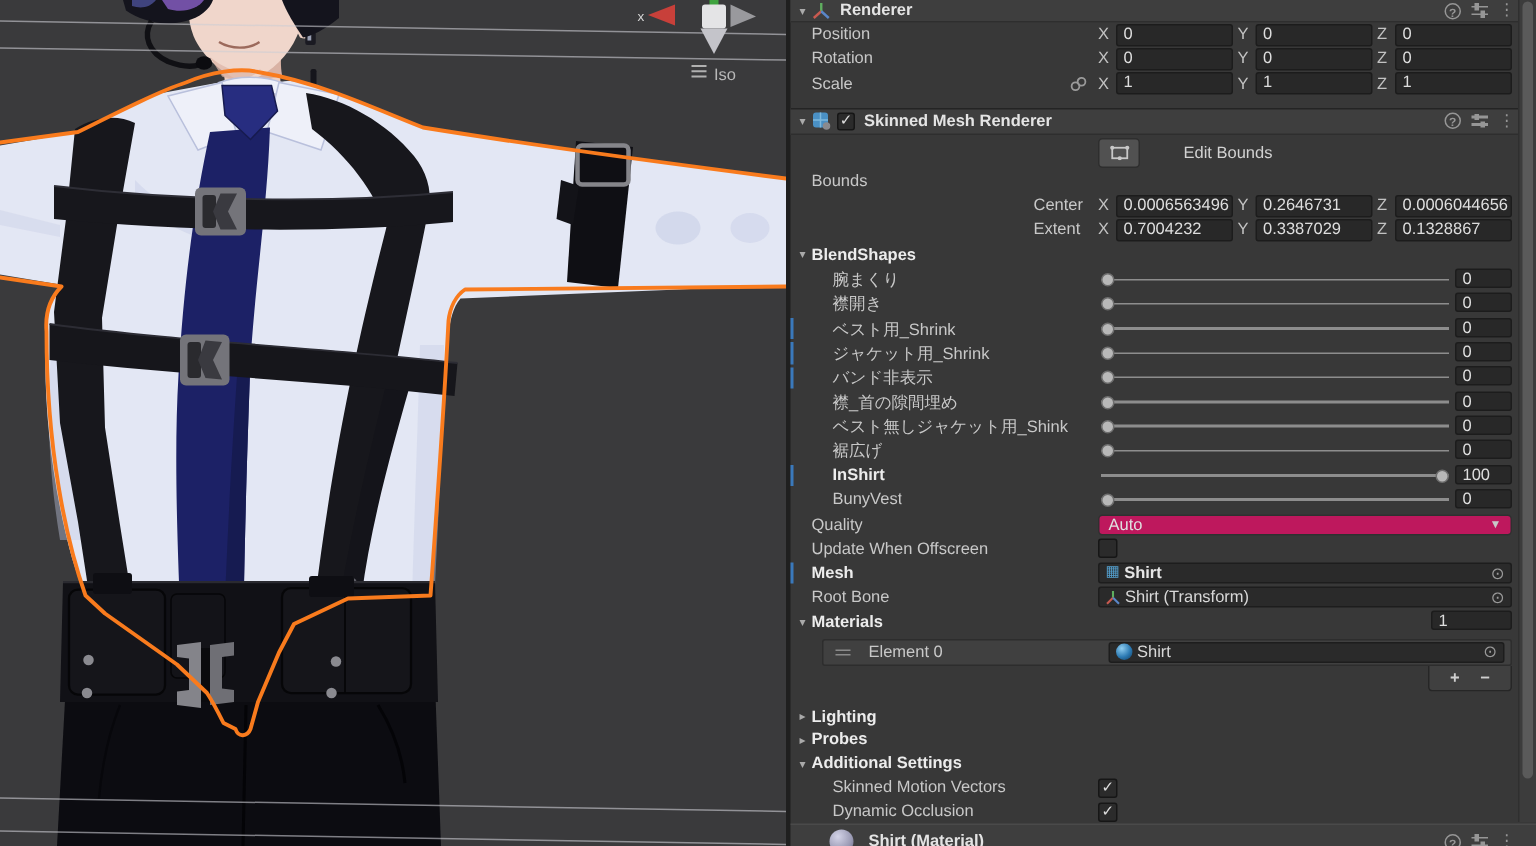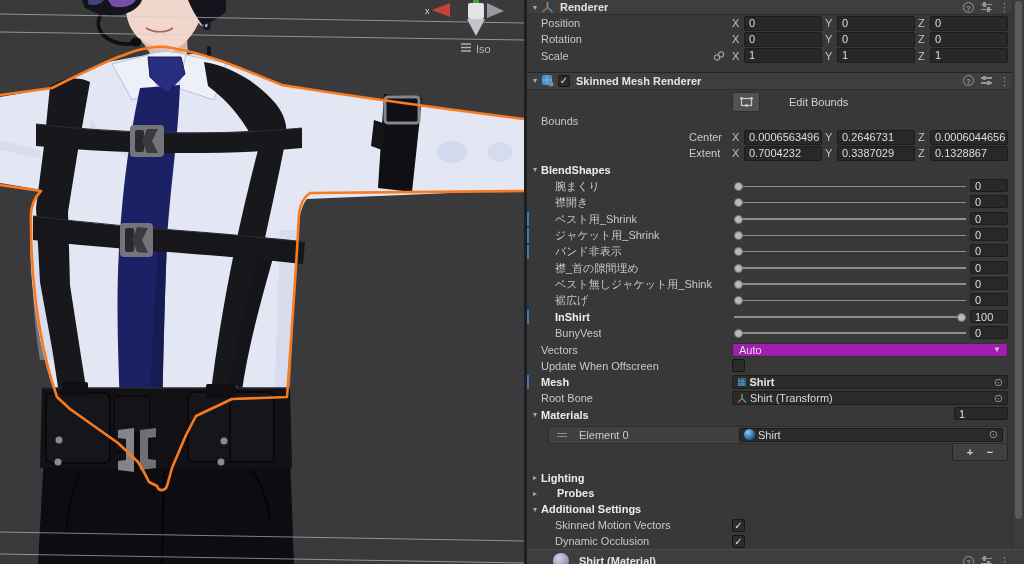--- a/index.html
+++ b/index.html
@@ -38,21 +38,21 @@
   .linkicon{position:absolute;left:186px;top:2px;color:#9a9a9a;}
   .slider-area{position:absolute;left:207px;right:58px;top:0;bottom:0;}
   .track{position:absolute;left:0;right:0;top:50%;height:1.5px;background:#8d8d8d;margin-top:-1px;}
   .knob{position:absolute;top:50%;margin-top:-4.5px;width:9px;height:9px;border-radius:50%;
         background:#b8b8b8;border:1px solid #6e6e6e;box-sizing:border-box;
         left:calc((100% - 9px) * var(--val,0) / 100);}
   .val{position:absolute;right:16px;width:38px;height:13px;top:50%;margin-top:-7.5px;
        background:#282828;border:1px solid #1c1c1c;border-radius:2px;color:#dedede;
        padding:0 4px;line-height:13px;box-sizing:border-box;}
   .wide{position:absolute;left:205px;right:16px;top:50%;margin-top:-7px;height:14px;}
-  .drop{background:#a21caf;border:1px solid #303030;border-radius:3px;height:100%;display:flex;
+  .drop{background:#be185d;border:1px solid #303030;border-radius:3px;height:100%;display:flex;
         align-items:center;color:#e0e0e0;padding:0 6px;box-sizing:border-box;}
   .drop .arr{margin-left:auto;color:#c8c8c8;font-size:8px;}
   .obj{background:#2a2a2a;border:1px solid #1d1d1d;border-radius:2px;height:100%;display:flex;
        align-items:center;color:#d8d8d8;padding:0 4px;box-sizing:border-box;gap:3px;}
   .obj .picker{margin-left:auto;color:#9a9a9a;font-size:11px;}
   .obj .oname{font-weight:bold;color:#e6e6e6;}
   .meshglyph{color:#54a0cf;font-size:10px;line-height:10px;}
   .cb{width:13px;height:13px;background:#2b2b2b;border:1px solid #161616;border-radius:2px;
       box-sizing:border-box;position:absolute;left:205px;top:50%;margin-top:-6.5px;
       color:transparent;text-align:center;line-height:11px;font-size:10px;}
@@ -433,21 +433,21 @@
     <div class="r bsrow">
         <span class="lbl ind">BunyVest</span>
         <span class="slider-area" style="--val: 0;">
           <span class="track"></span>
           <span class="knob"></span>
         </span>
         <span class="val">0</span>
       </div>
 
     <div class="r">
-      <span class="lbl">Vectors</span>
+      <span class="lbl">Quality</span>
       <span class="wide">
           <span class="drop">
         <span>Auto</span>
         <span class="arr">▼</span>
       </span>
         </span>
     </div>
     <div class="r">
       <span class="lbl">Update When Offscreen</span>
       <span class="cb">✓</span>
@@ -502,21 +502,21 @@
         <span>−</span>
       </span>
     </div>
     <div class="gap6"></div>
     <div class="r" style="height:15.7px">
       <span class="fold">▸</span>
       <span class="lbl b" style="margin-left:0">Lighting</span>
     </div>
     <div class="r" style="height:15.7px">
       <span class="fold">▸</span>
-      <span class="lbl b" style="margin-left:16px">Probes</span>
+      <span class="lbl b" style="margin-left:0">Probes</span>
     </div>
     <div class="r" style="height:15.7px">
       <span class="fold">▾</span>
       <span class="lbl b" style="margin-left:0">Additional Settings</span>
     </div>
     <div class="r" style="height:16px">
       <span class="lbl ind">Skinned Motion Vectors</span>
       <span class="cb checked">✓</span>
     </div>
     <div class="r" style="height:16px">

